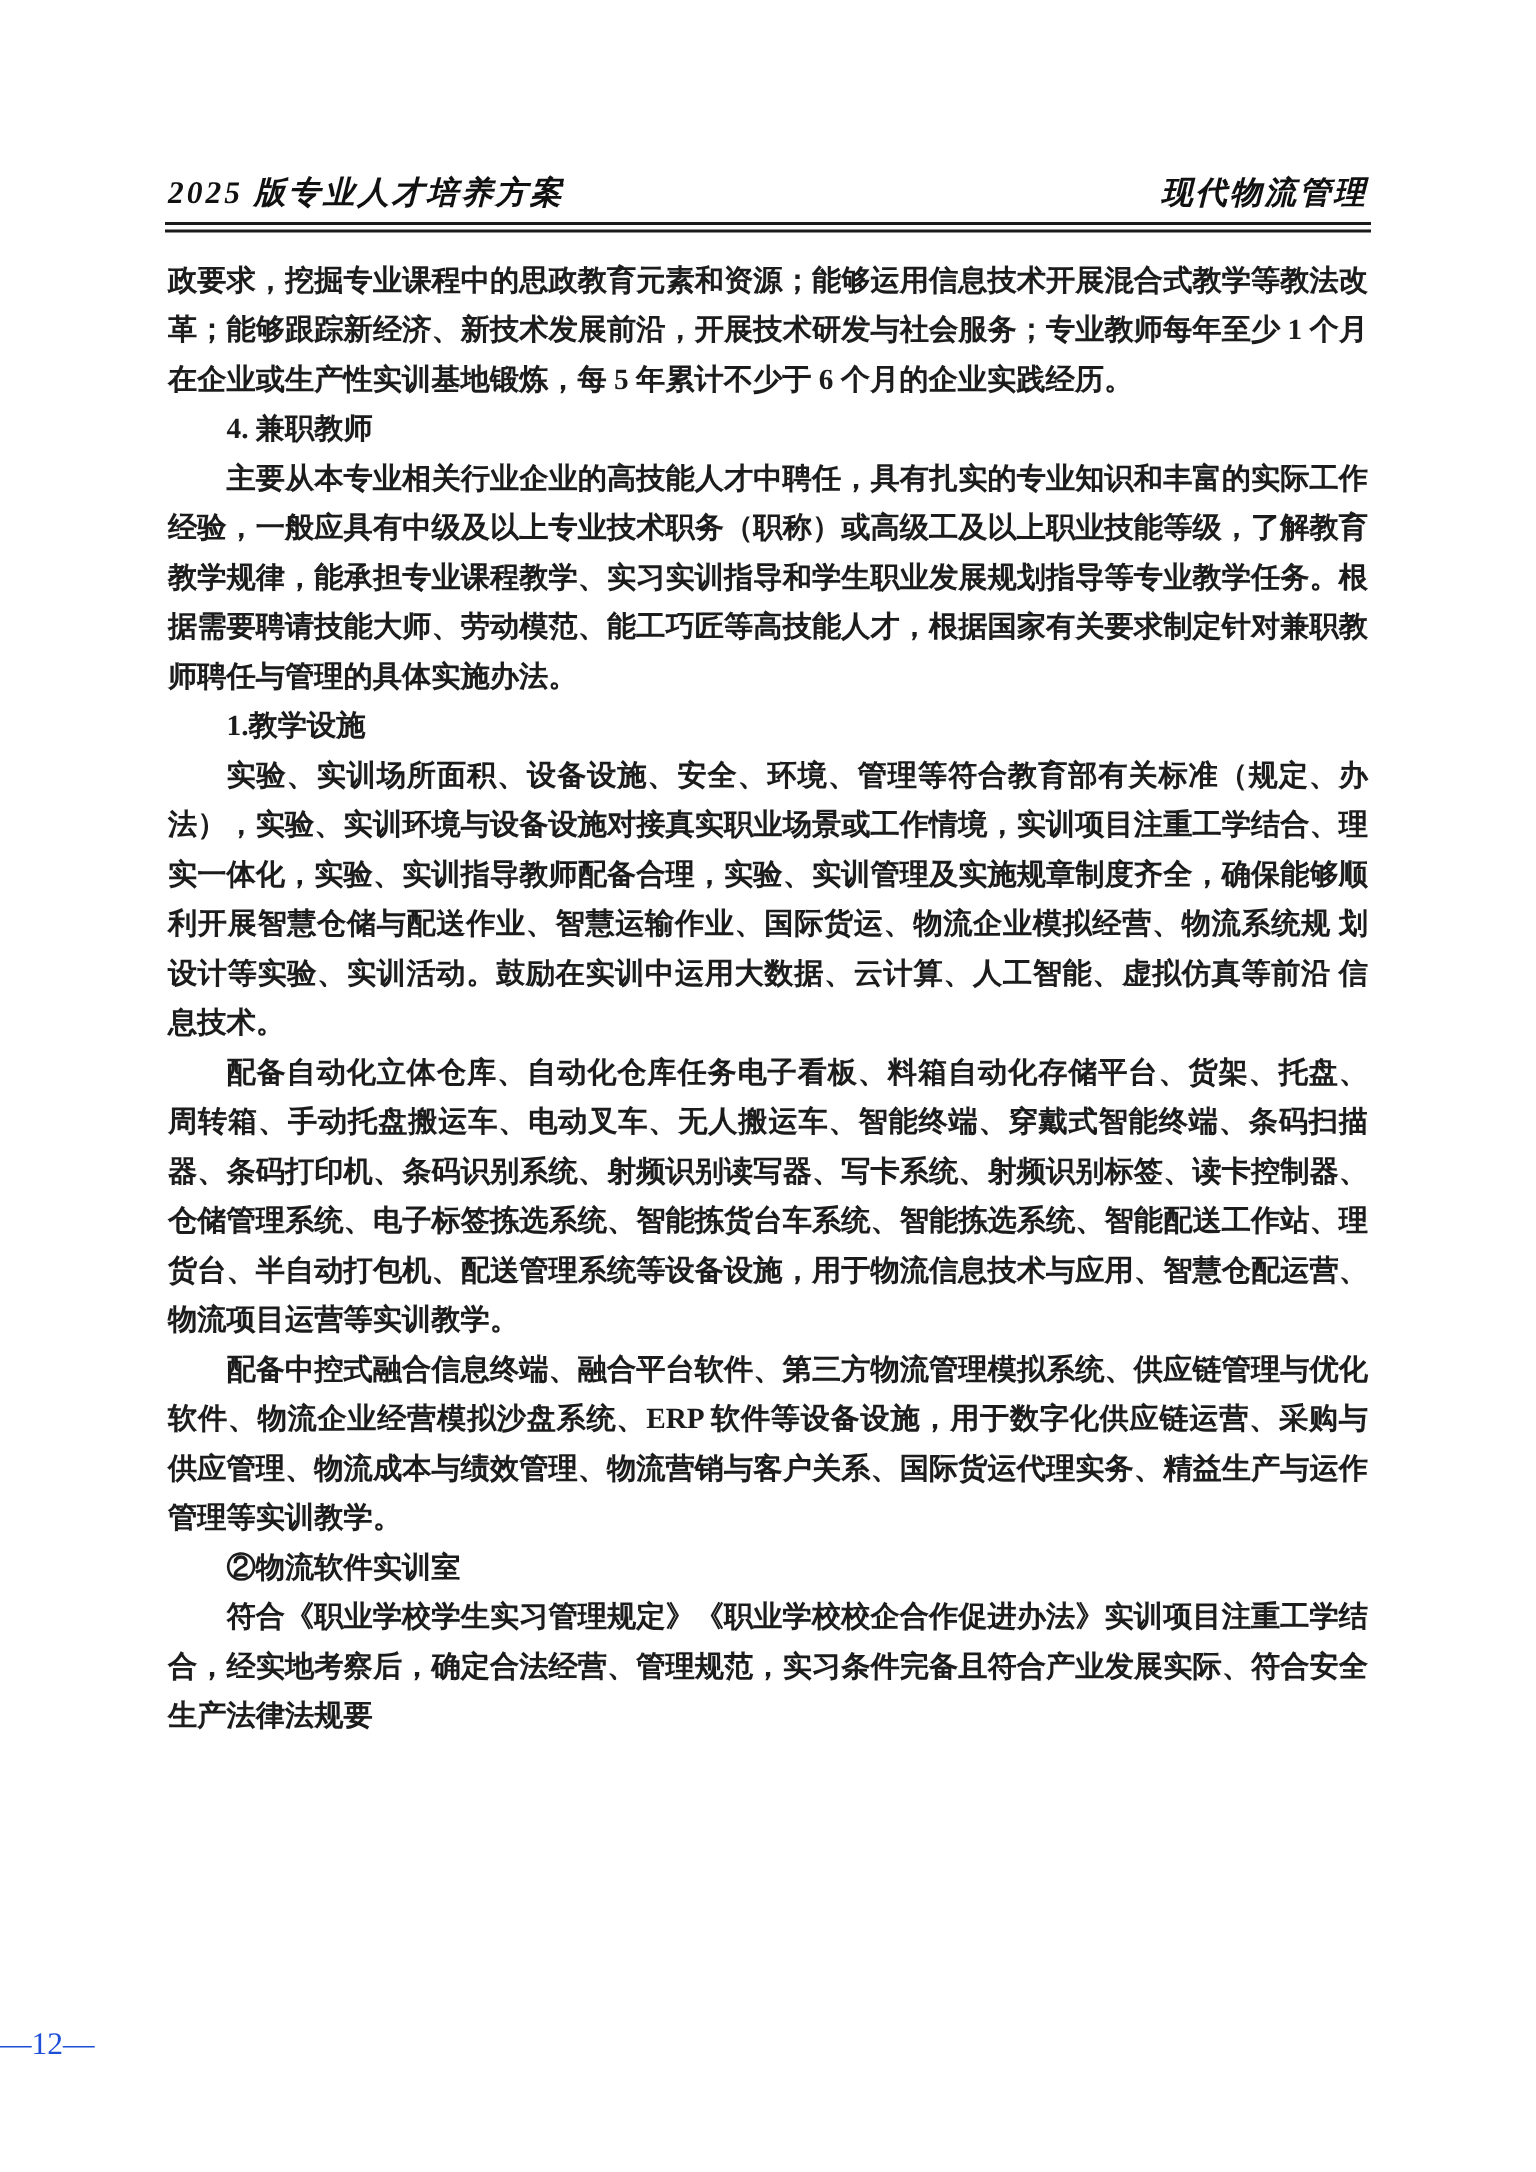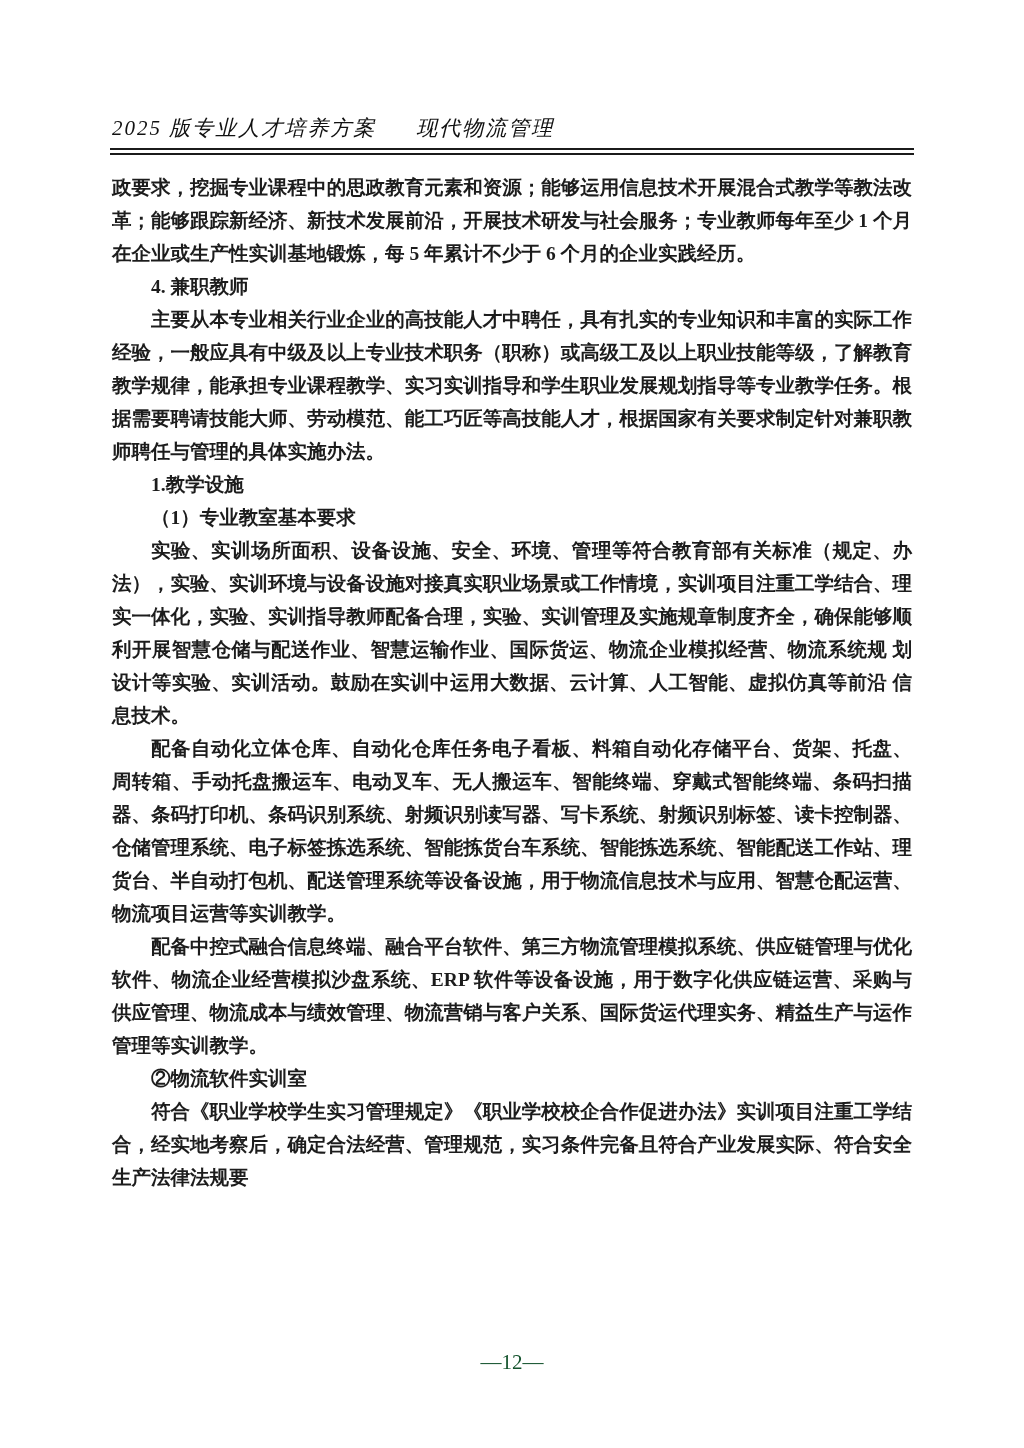--- a/index.html
+++ b/index.html
@@ -15,23 +15,24 @@
     color: #1c1c1c;
     font-family: "Liberation Serif", "DejaVu Serif", serif;
     overflow: hidden;
   }
   .page-header {
     position: absolute;
     left: 112px;
     right: 112px;
     top: 114px;
     display: flex;
+    justify-content: space-between;
     align-items: flex-end;
     font-size: 21px;
-    font-weight: 400;
+    font-weight: 700;
     font-style: italic;
     letter-spacing: 2px;
     color: #111111;
     gap: 40px;
   }
   .header-rule {
     position: absolute;
     left: 110px;
     right: 110px;
     top: 148px;
@@ -56,44 +57,43 @@
     padding: 0;
   }
   .doc-body p.indent {
     text-indent: 2em;
   }
   .page-footer {
     position: absolute;
     left: 0;
     right: 0;
     top: 1350px;
-    text-align: center;
+    text-align: left;
     font-size: 21px;
-    color: #14532d;
+    color: #1d4ed8;
   }
 </style>
 </head>
 <body>
 
 <div class="page">
 
   <header class="page-header">
     <span>2025 版专业人才培养方案</span>
     <span>现代物流管理</span>
   </header>
 
   <div class="header-rule"></div>
 
   <main class="doc-body" id="doc-body">
 
   <p class="">政要求，挖掘专业课程中的思政教育元素和资源；能够运用信息技术开展混合式教学等教法改革；能够跟踪新经济、新技术发展前沿，开展技术研发与社会服务；专业教师每年至少 1 个月在企业或生产性实训基地锻炼，每 5 年累计不少于 6 个月的企业实践经历。</p>
       <p class="indent">4. 兼职教师</p>
       <p class="indent">主要从本专业相关行业企业的高技能人才中聘任，具有扎实的专业知识和丰富的实际工作经验，一般应具有中级及以上专业技术职务（职称）或高级工及以上职业技能等级，了解教育教学规律，能承担专业课程教学、实习实训指导和学生职业发展规划指导等专业教学任务。根据需要聘请技能大师、劳动模范、能工巧匠等高技能人才，根据国家有关要求制定针对兼职教师聘任与管理的具体实施办法。</p>
       <p class="indent">1.教学设施</p>
-      <p class="indent">（1）专业教室基本要求</p>
       <p class="indent">实验、实训场所面积、设备设施、安全、环境、管理等符合教育部有关标准（规定、办法），实验、实训环境与设备设施对接真实职业场景或工作情境，实训项目注重工学结合、理实一体化，实验、实训指导教师配备合理，实验、实训管理及实施规章制度齐全，确保能够顺利开展智慧仓储与配送作业、智慧运输作业、国际货运、物流企业模拟经营、物流系统规 划设计等实验、实训活动。鼓励在实训中运用大数据、云计算、人工智能、虚拟仿真等前沿 信息技术。</p>
       <p class="indent">配备自动化立体仓库、自动化仓库任务电子看板、料箱自动化存储平台、货架、托盘、 周转箱、手动托盘搬运车、电动叉车、无人搬运车、智能终端、穿戴式智能终端、条码扫描器、条码打印机、条码识别系统、射频识别读写器、写卡系统、射频识别标签、读卡控制器、仓储管理系统、电子标签拣选系统、智能拣货台车系统、智能拣选系统、智能配送工作站、理货台、半自动打包机、配送管理系统等设备设施，用于物流信息技术与应用、智慧仓配运营、物流项目运营等实训教学。</p>
       <p class="indent">配备中控式融合信息终端、融合平台软件、第三方物流管理模拟系统、供应链管理与优化软件、物流企业经营模拟沙盘系统、ERP 软件等设备设施，用于数字化供应链运营、采购与供应管理、物流成本与绩效管理、物流营销与客户关系、国际货运代理实务、精益生产与运作管理等实训教学。</p>
       <p class="indent">②物流软件实训室</p>
       <p class="indent">符合《职业学校学生实习管理规定》《职业学校校企合作促进办法》实训项目注重工学结合，经实地考察后，确定合法经营、管理规范，实习条件完备且符合产业发展实际、符合安全生产法律法规要</p>
     </main>
 
   <footer class="page-footer">
     <span>—12—</span>
   </footer>

